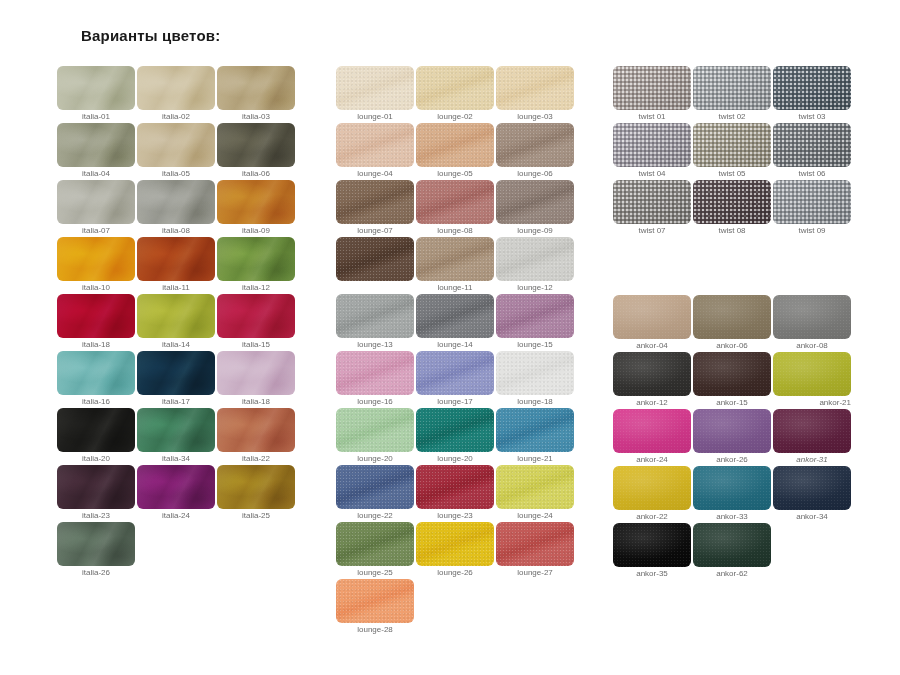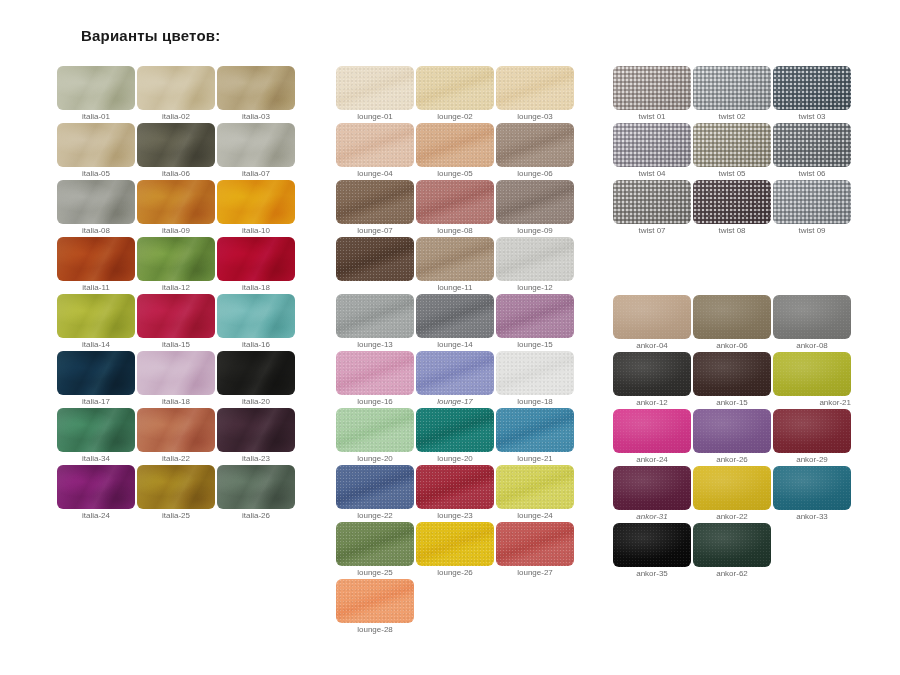--- a/index.html
+++ b/index.html
@@ -183,20 +183,24 @@
         </div>
         <div class="cell">
           <div class="swatch velvet" title="italia-02" style="background-color: rgb(207, 195, 164);"></div>
           <div class="cell-label" style="color: rgb(107, 107, 107);">italia-02</div>
         </div>
         <div class="cell">
           <div class="swatch velvet" title="italia-03" style="background-color: rgb(183, 166, 127);"></div>
           <div class="cell-label" style="color: rgb(107, 107, 107);">italia-03</div>
         </div>
         <div class="cell">
+          <div class="swatch velvet" title="italia-04" style="background-color: rgb(154, 156, 133);"></div>
+          <div class="cell-label" style="color: rgb(107, 107, 107);">italia-04</div>
+        </div>
+        <div class="cell">
           <div class="swatch velvet" title="italia-05" style="background-color: rgb(199, 184, 151);"></div>
           <div class="cell-label" style="color: rgb(107, 107, 107);">italia-05</div>
         </div>
         <div class="cell">
           <div class="swatch velvet" title="italia-06" style="background-color: rgb(92, 90, 74);"></div>
           <div class="cell-label" style="color: rgb(107, 107, 107);">italia-06</div>
         </div>
         <div class="cell">
           <div class="swatch velvet" title="italia-07" style="background-color: rgb(179, 179, 168);"></div>
           <div class="cell-label" style="color: rgb(107, 107, 107);">italia-07</div>
@@ -337,21 +341,21 @@
         <div class="cell">
           <div class="swatch wool" title="lounge-15" style="background-color: rgb(168, 125, 158);"></div>
           <div class="cell-label" style="color: rgb(107, 107, 107);">lounge-15</div>
         </div>
         <div class="cell">
           <div class="swatch wool" title="lounge-16" style="background-color: rgb(215, 158, 187);"></div>
           <div class="cell-label" style="color: rgb(107, 107, 107);">lounge-16</div>
         </div>
         <div class="cell">
           <div class="swatch wool" title="lounge-17" style="background-color: rgb(140, 146, 196);"></div>
-          <div class="cell-label" style="color: rgb(107, 107, 107); font-style: italic;">lounge-17</div>
+          <div class="cell-label" style="color: rgb(107, 107, 107);">lounge-17</div>
         </div>
         <div class="cell">
           <div class="swatch wool" title="lounge-18" style="background-color: rgb(226, 226, 224);"></div>
           <div class="cell-label" style="color: rgb(107, 107, 107);">lounge-18</div>
         </div>
         <div class="cell">
           <div class="swatch wool" title="lounge-19" style="background-color: rgb(168, 205, 163);"></div>
           <div class="cell-label" style="color: rgb(107, 107, 107);">lounge-20</div>
         </div>
         <div class="cell">
@@ -462,36 +466,36 @@
         </div>
         <div class="cell">
           <div class="swatch matte" title="ankor-24" style="background-color: rgb(216, 52, 140);"></div>
           <div class="cell-label" style="color: rgb(107, 107, 107);">ankor-24</div>
         </div>
         <div class="cell">
           <div class="swatch matte" title="ankor-26" style="background-color: rgb(125, 85, 144);"></div>
           <div class="cell-label" style="color: rgb(107, 107, 107);">ankor-26</div>
         </div>
         <div class="cell">
-          <div class="swatch matte" title="ankor-29" style="background-color: rgb(125, 35, 48);"></div>
-          <div class="cell-label" style="color: rgb(107, 107, 107);">ankor-29</div>
-        </div>
-        <div class="cell">
           <div class="swatch matte" title="ankor-31" style="background-color: rgb(94, 28, 60);"></div>
           <div class="cell-label" style="color: rgb(107, 107, 107); font-style: italic;">ankor-31</div>
         </div>
         <div class="cell">
           <div class="swatch matte" title="ankor-22" style="background-color: rgb(217, 184, 28);"></div>
           <div class="cell-label" style="color: rgb(107, 107, 107);">ankor-22</div>
         </div>
         <div class="cell">
           <div class="swatch matte" title="ankor-33" style="background-color: rgb(30, 107, 128);"></div>
           <div class="cell-label" style="color: rgb(107, 107, 107);">ankor-33</div>
         </div>
         <div class="cell">
+          <div class="swatch matte" title="ankor-34" style="background-color: rgb(28, 42, 64);"></div>
+          <div class="cell-label" style="color: rgb(107, 107, 107);">ankor-34</div>
+        </div>
+        <div class="cell">
           <div class="swatch matte" title="ankor-35" style="background-color: rgb(6, 6, 6);"></div>
           <div class="cell-label" style="color: rgb(107, 107, 107);">ankor-35</div>
         </div>
         <div class="cell">
           <div class="swatch matte" title="ankor-36" style="background-color: rgb(31, 54, 43);"></div>
           <div class="cell-label" style="color: rgb(107, 107, 107);">ankor-62</div>
         </div>
       </div>
   </div>
 

